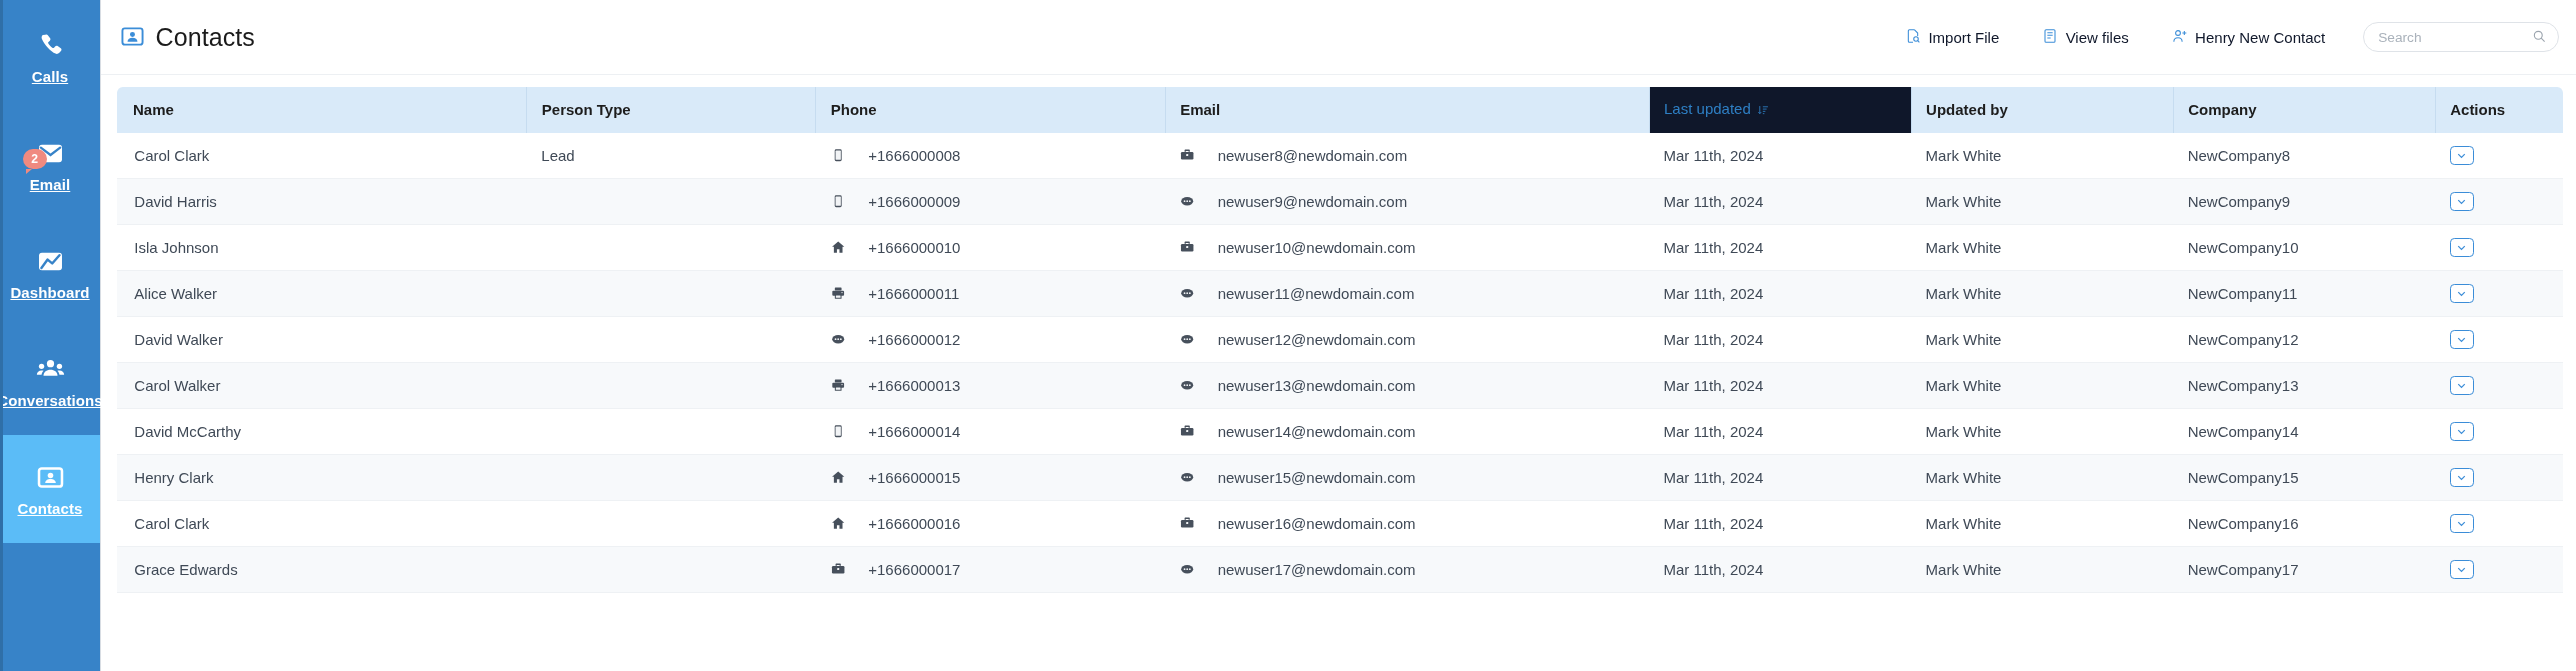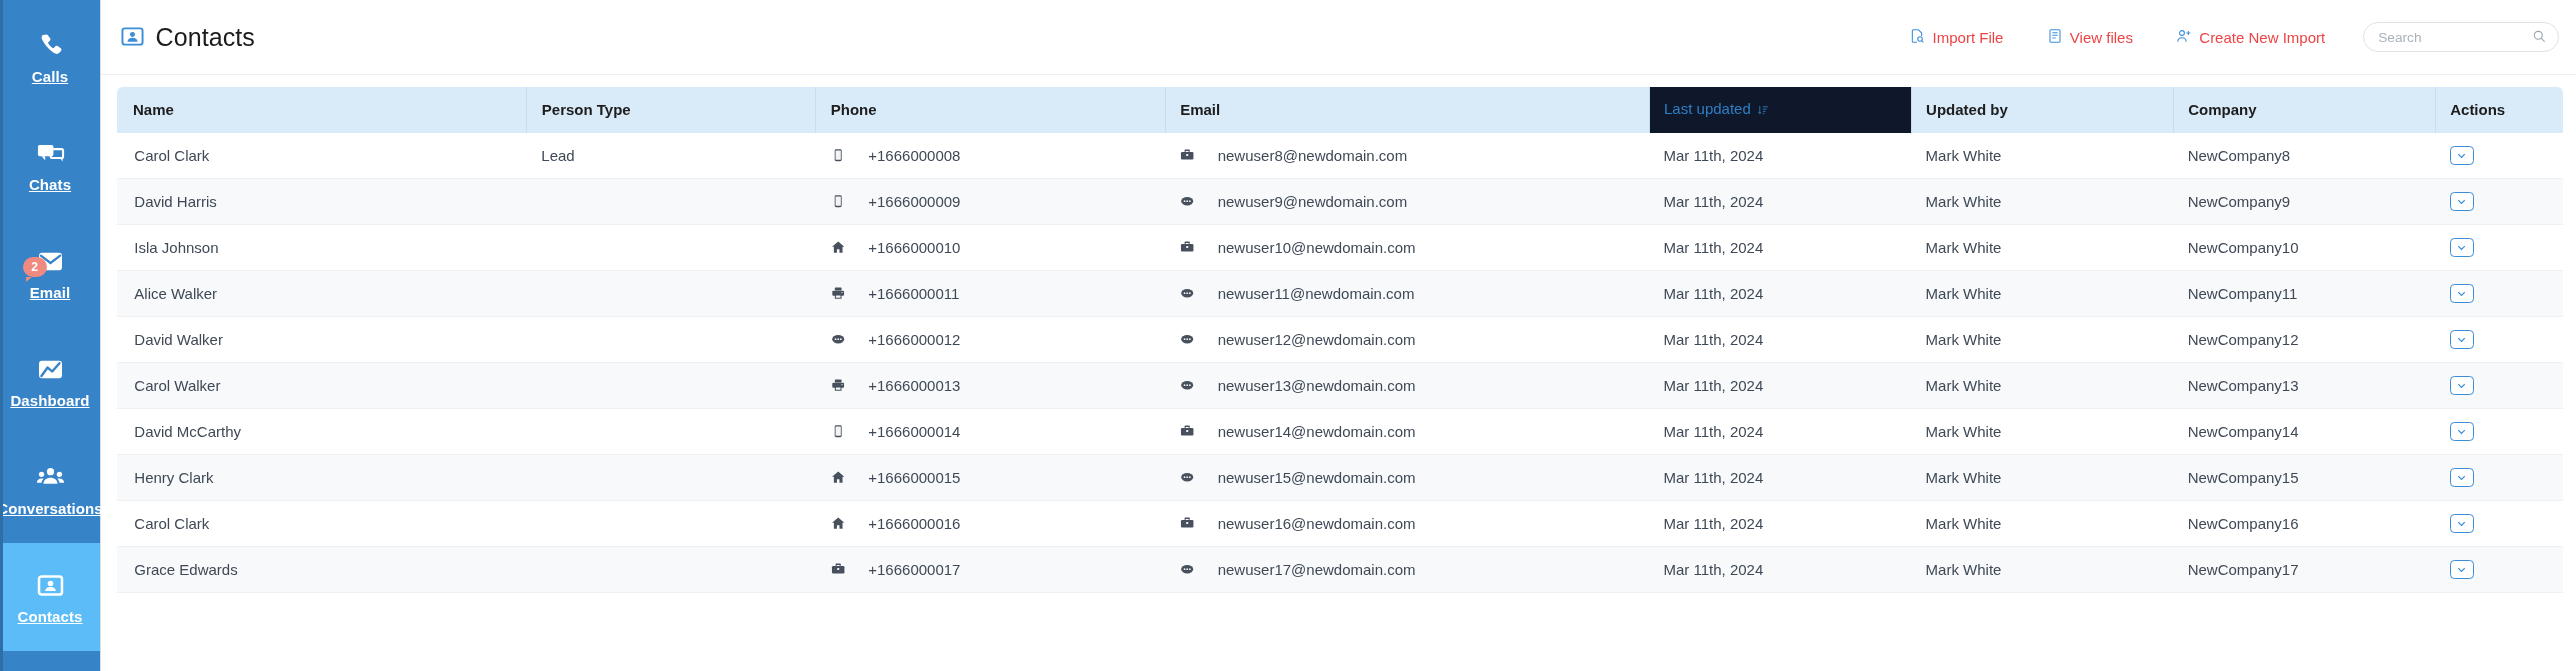--- a/index.html
+++ b/index.html
@@ -60,21 +60,21 @@
     border-bottom: 0.7px solid #edf0f3;
     background: #fff;
   }
   .page-title-wrap { display:flex; align-items:center; gap: 11.5px; }
   .page-title-icon svg { width: 23px; height: 23px; }
   .page-title { font-size: 25px; color: #1b1b1b; font-weight: 400; letter-spacing: 0.1px;}
 
   .topbar-actions { margin-left: auto; display: flex; align-items: center; gap: 0; }
   .action-btn {
     display: flex; align-items: center; gap: 7.2px;
-    color: #ef4444; font-size: 15px; cursor: pointer;
+    color: #0f172a; font-size: 15px; cursor: pointer;
     padding: 0 21.6px; white-space: nowrap;
   }
   .action-btn svg { width: 16px; height: 16px; stroke: #3b8dd8; fill:none; stroke-width:1.6;}
   .search-box {
     margin-left: 16px;
     width: 196px; height: 30px;
     border: 0.7px solid #dfe3e8; border-radius: 15px;
     display: flex; align-items: center;
     padding: 0 11.5px 0 14.4px; background:#fff;justify-content:center;
   }
@@ -135,31 +135,20 @@
 <div class="app">
 
   <nav class="sidebar" id="sidebar">
       <div class="nav-item">
         <span class="nav-icon">
           <svg viewBox="0 0 24 24">
             <path d="M7.8 3.2c.6-.5 1.5-.4 2 .3l1.9 2.6c.4.6.3 1.4-.2 1.9l-1.2 1.1c-.3.3-.4.7-.2 1.1.7 1.5 2.2 3 3.7 3.8.4.2.8.1 1.1-.2l1.1-1.2c.5-.5 1.3-.6 1.9-.2l2.6 1.9c.7.5.8 1.4.3 2l-1.5 1.7c-.8.9-2.1 1.2-3.2.7C12.3 17 7 11.7 4.9 6.6c-.5-1.1-.2-2.4.7-3.2z"></path>
           </svg>
         </span>
         <span class="nav-label">Calls</span>
-      </div>
-      <div class="nav-item">
-        <span class="nav-icon">
-          <svg viewBox="0 0 24 24">
-            <rect x="1.6" y="5" width="12.8" height="9.2" rx="1.4"></rect>
-            <path d="M4.6 14.2h3v3.4z"></path>
-            <rect x="12.2" y="8.4" width="10.2" height="7.4" rx="1.3" fill="none" stroke="#fff" stroke-width="1.7"></rect>
-            <path d="M19.8 15.8h2.2v2.8z" fill="#fff"></path>
-          </svg>
-        </span>
-        <span class="nav-label">Chats</span>
       </div>
       <div class="nav-item">
         <span class="nav-icon">
           <svg viewBox="0 0 24 24">
             <rect x="2.5" y="4.8" width="19" height="14.4" rx="2.4"></rect>
             <path d="M4 7.2 12 13.2 20 7.2" fill="none" stroke="#3783c8" stroke-width="1.9" stroke-linecap="round"></path>
           </svg>
           <span class="badge">2</span>
         </span>
         <span class="nav-label">Email</span>
@@ -234,21 +223,21 @@
           <span>View files</span>
         </div>
         <div class="action-btn">
           <span>
             <svg viewBox="0 0 24 24">
                 <circle cx="9" cy="7.5" r="3.6"></circle>
                 <path d="M2.8 20.5c0-3.6 2.8-6 6.2-6s6.2 2.4 6.2 6"></path>
                 <path d="M18.5 4.5v6M15.5 7.5h6"></path>
               </svg>
           </span>
-          <span>Create New Import</span>
+          <span>Henry New Contact</span>
         </div>
 
         <div class="search-box">
           <input type="text" placeholder="Search" style="">
           <span>
             <svg viewBox="0 0 24 24">
                 <circle cx="10.5" cy="10.5" r="6.6"></circle>
                 <path d="M15.4 15.4 21 21"></path>
               </svg>
           </span>

